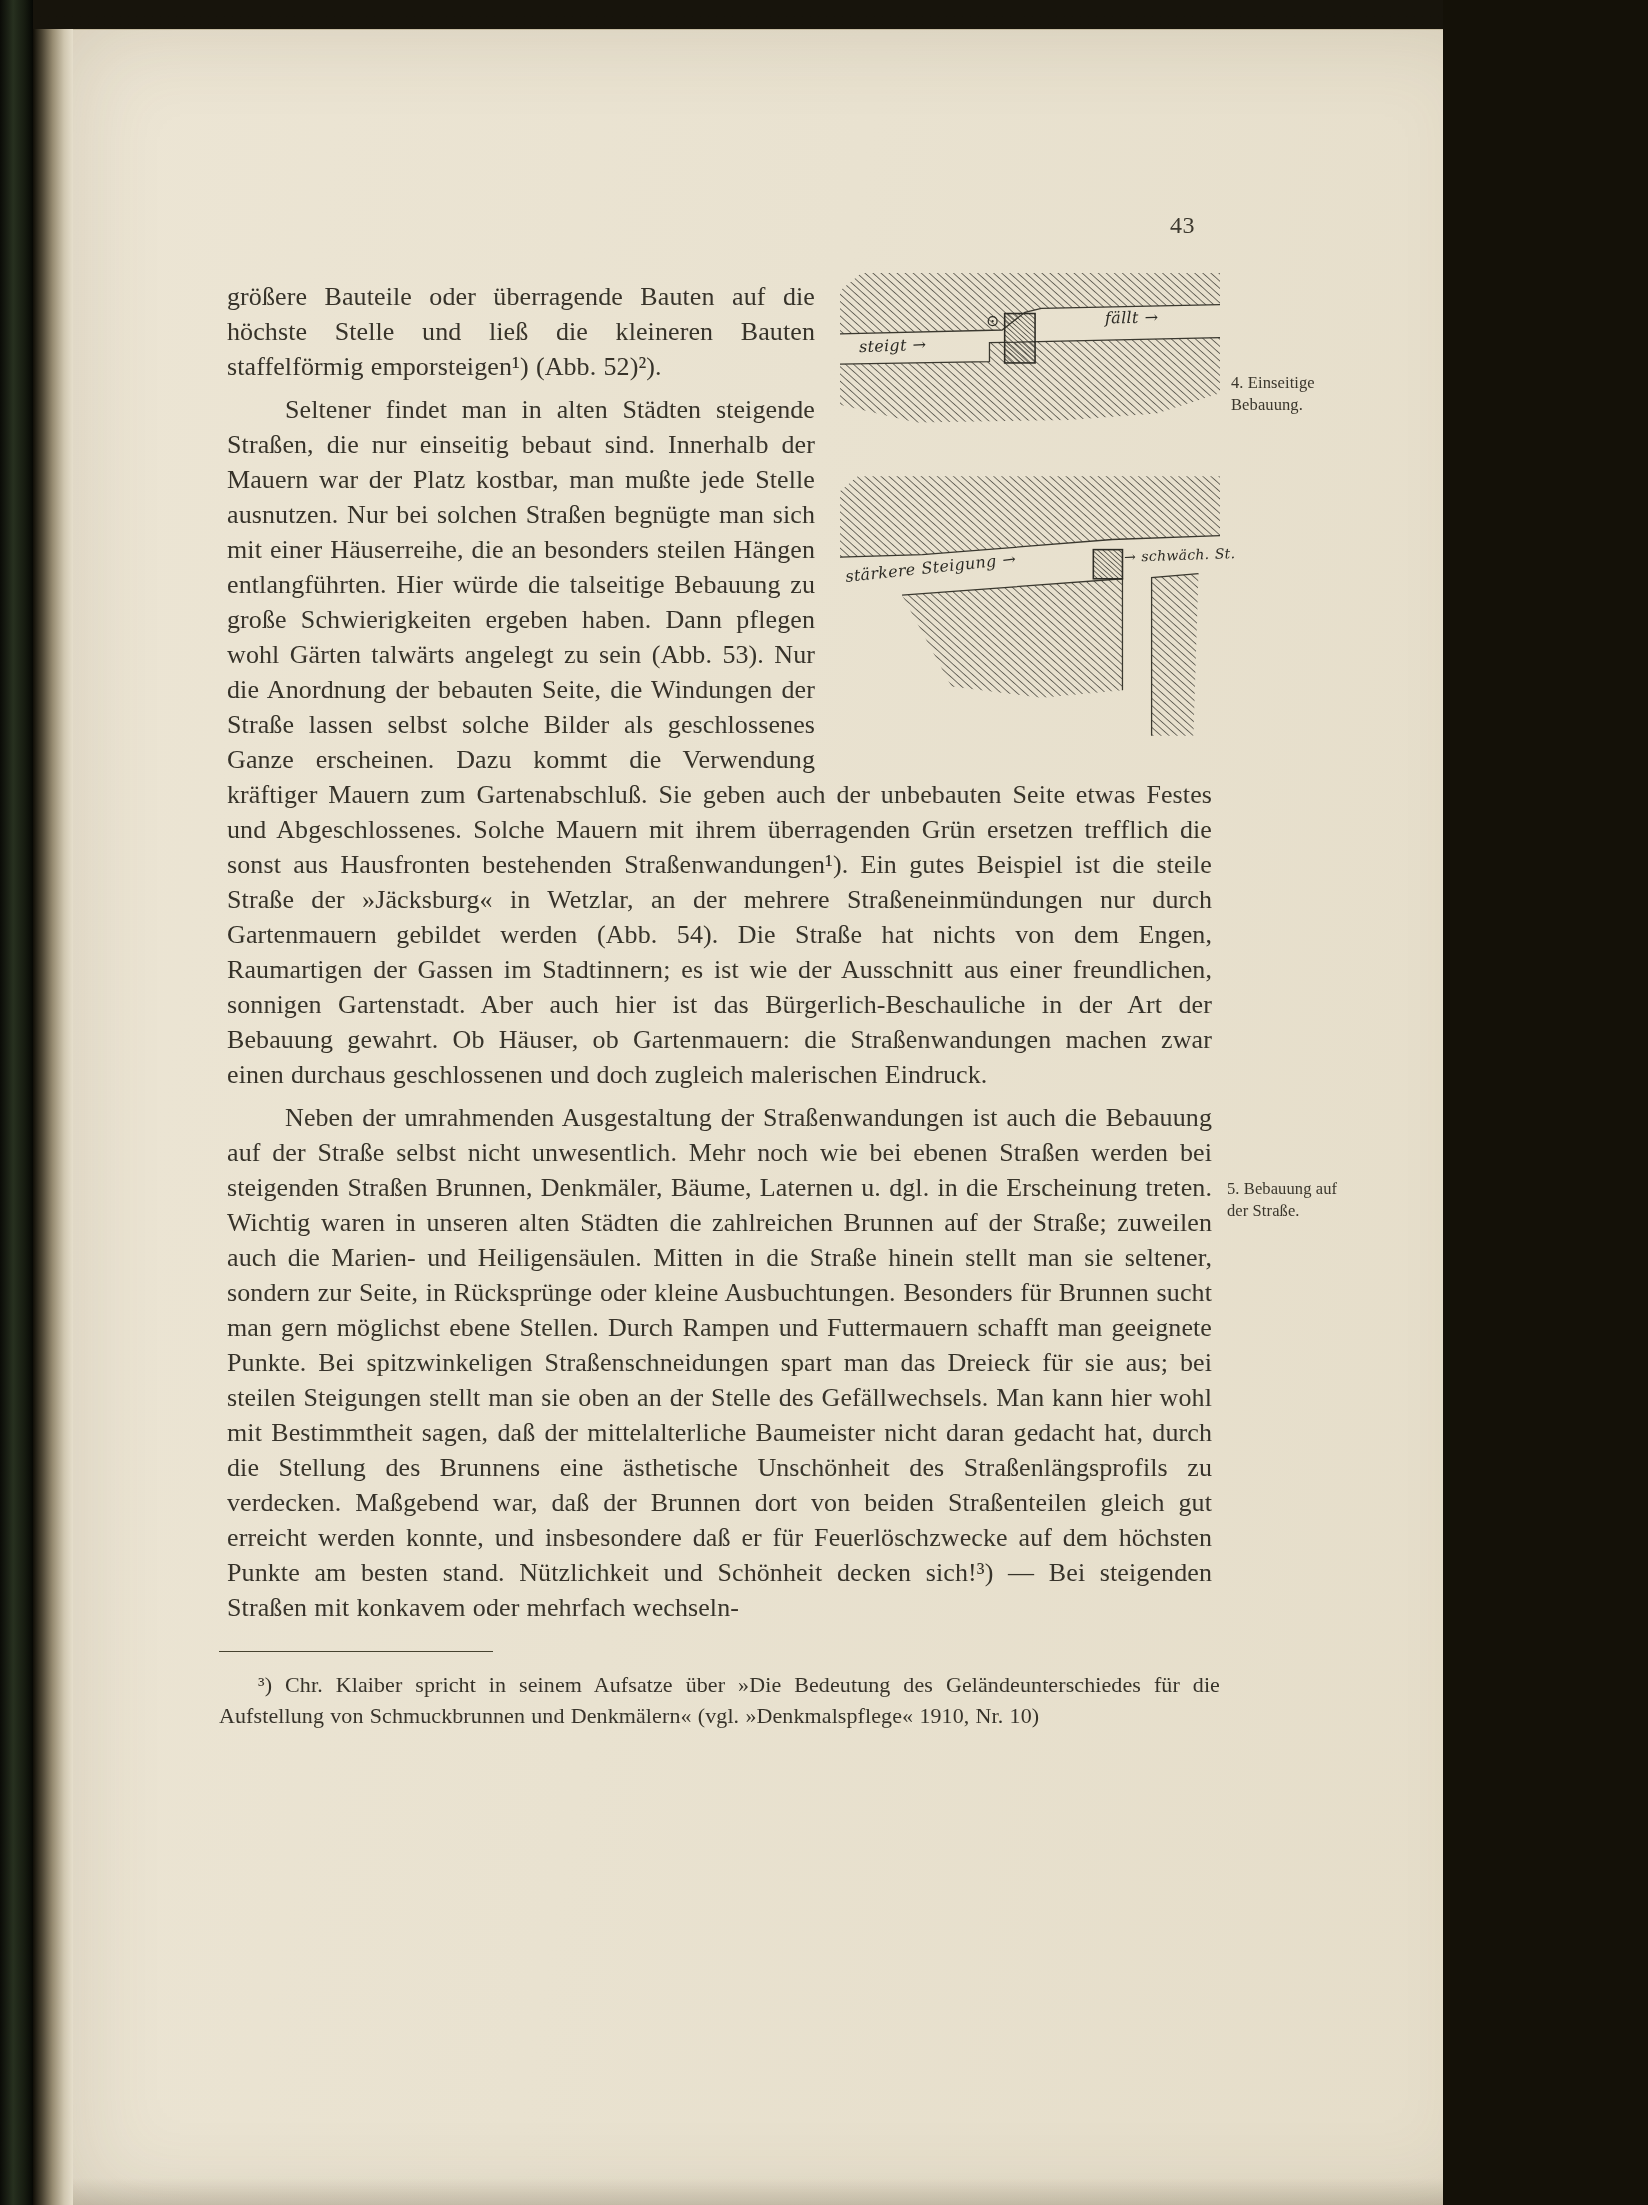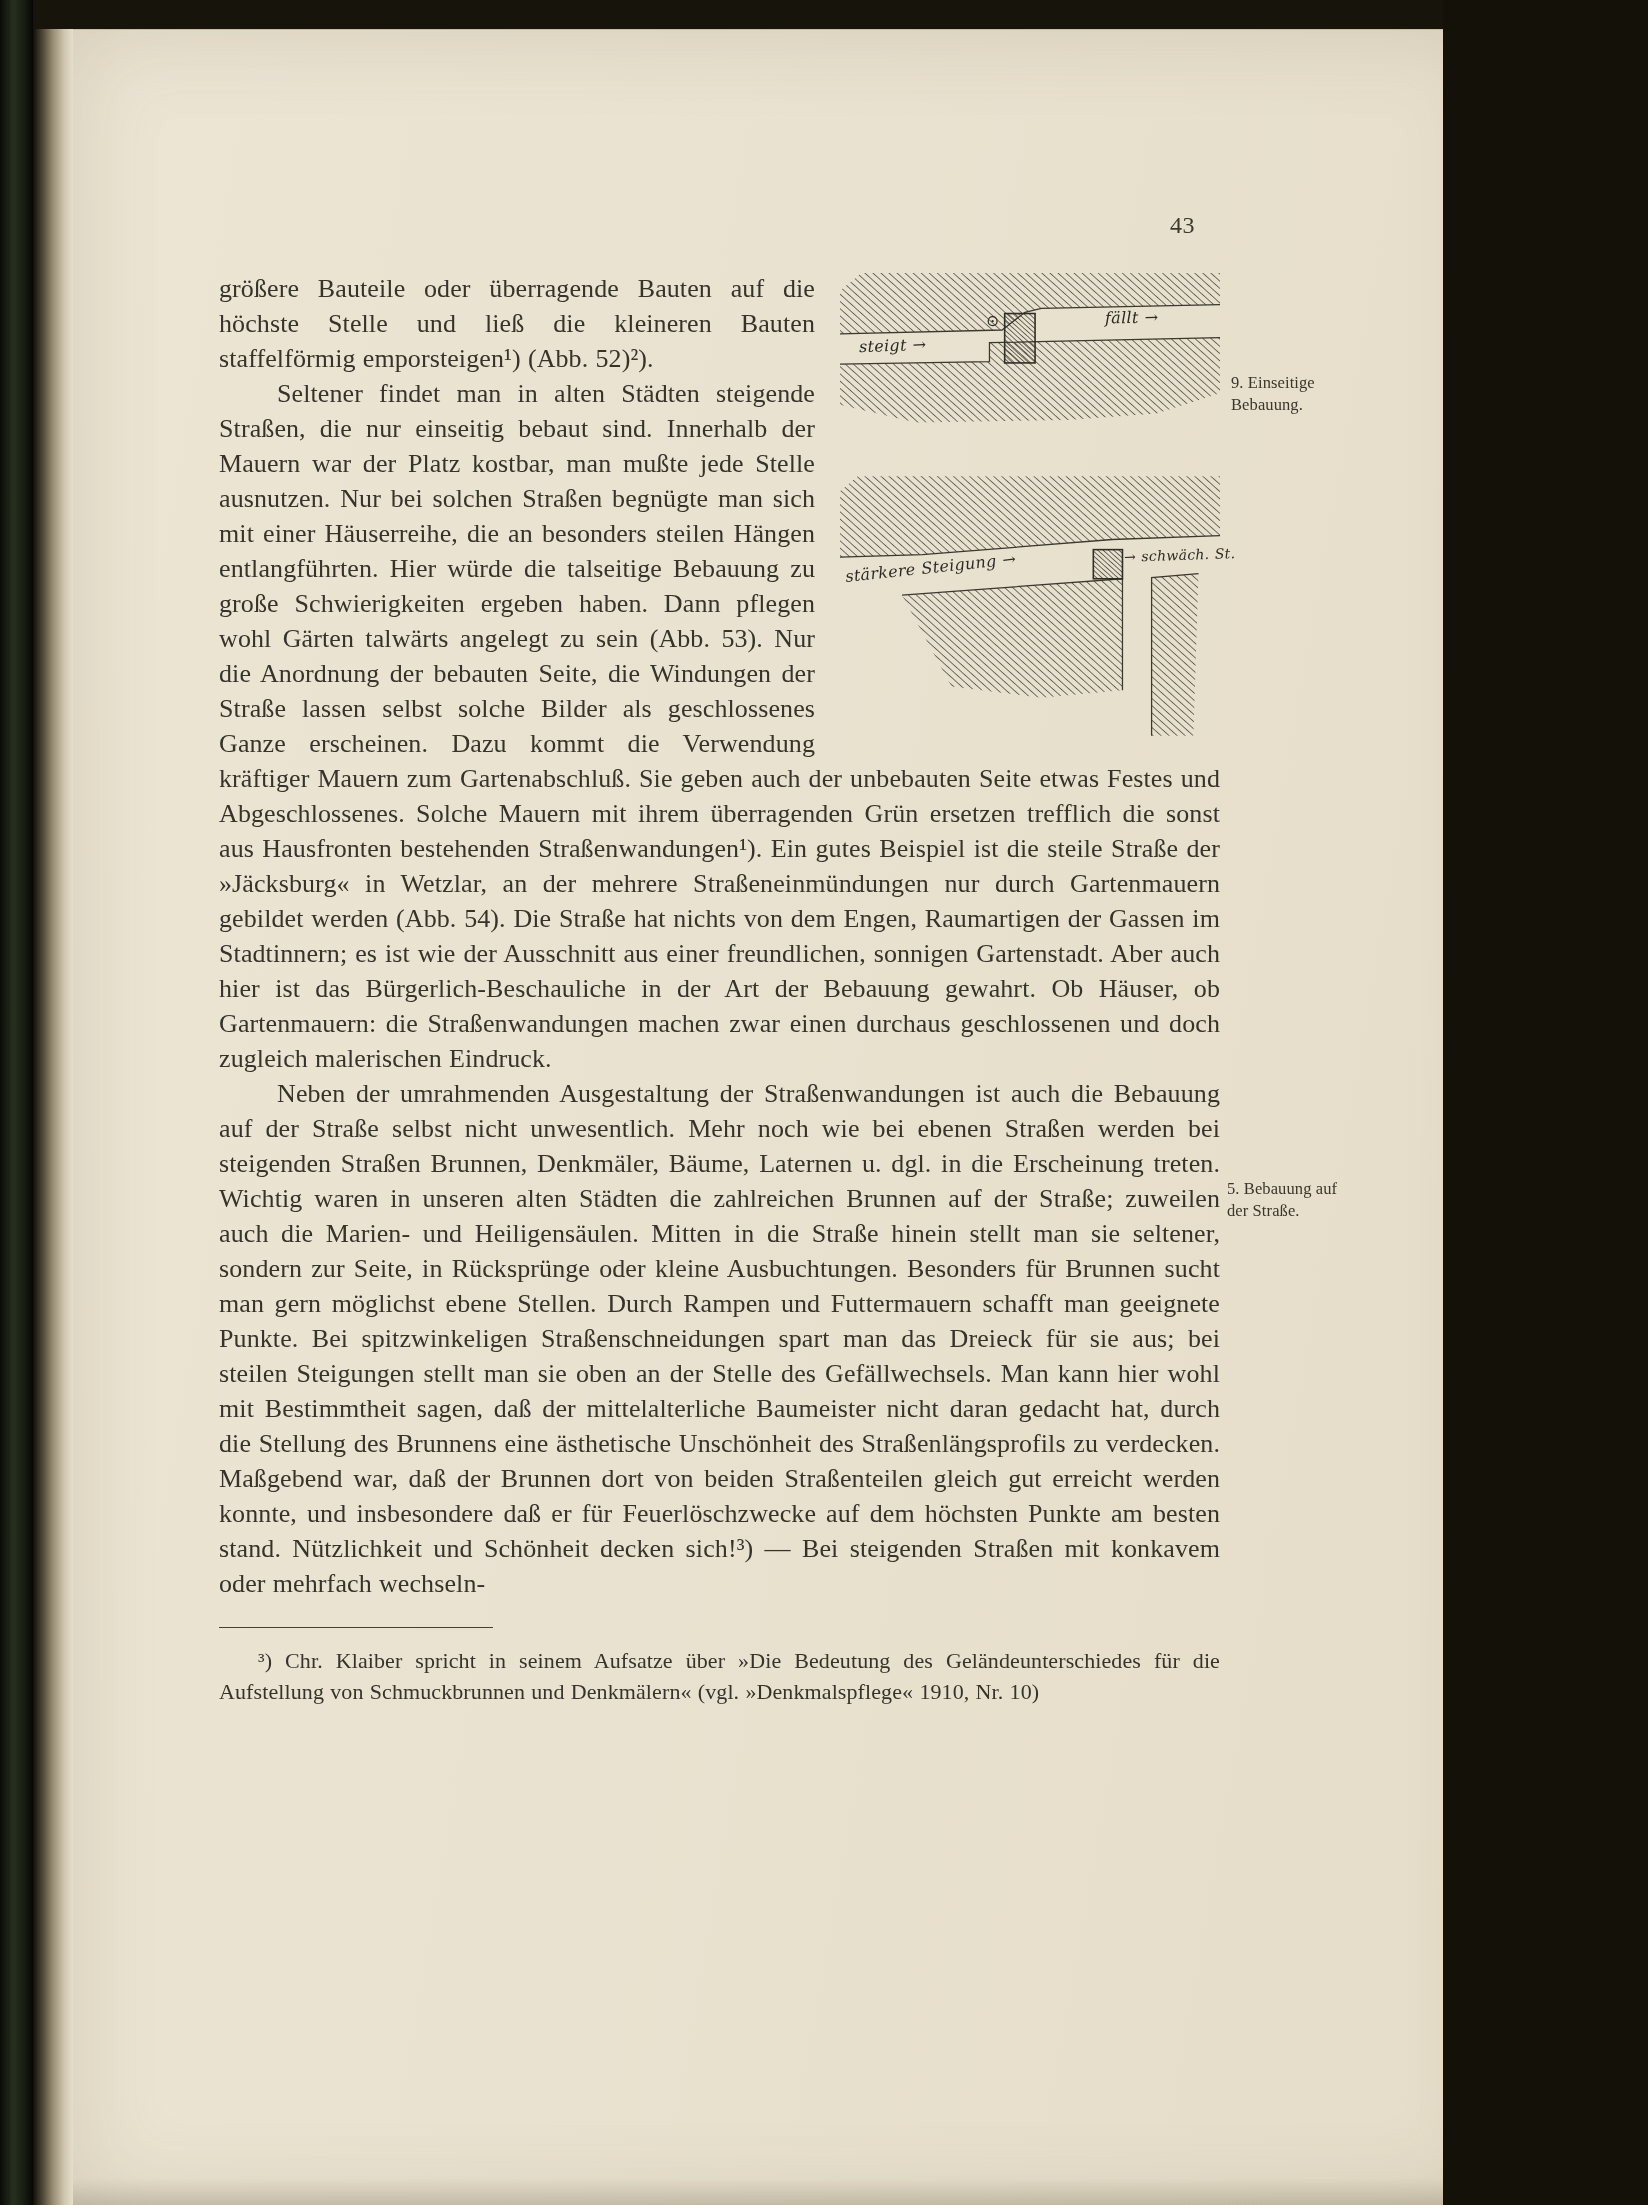--- a/index.html
+++ b/index.html
@@ -49,21 +49,21 @@
   
   .page-number{
     position:absolute;left:1097px;top:182px;width:57px;
     font-size:24px;color:#3d392f;letter-spacing:0.6px;
   }
   .content{
     position:absolute;left:146px;top:241px;width:1001px;
     color:#37332a;font-size:26px;line-height:35px;
     text-align:justify;letter-spacing:0.1px;word-spacing:0.6px;
   }
-  .para{margin:0;}
+  .para{margin:8px;}
   .para.indent{text-indent:58px;}
   .figure-block{
     float:right;width:380px;margin:2.5px 0 14px 25px;
   }
   .fig{position:relative;width:380px;}
   .fig1{height:171px;}
   .fig2{height:260px;margin-top:32px;}
   .fig svg{display:block;}
   .figlabel{
     position:absolute;font-family:"DejaVu Serif", serif;font-style:italic;
@@ -152,21 +152,21 @@
       <p class="para indent">Seltener findet man in alten Städten steigende Straßen, die nur einseitig bebaut sind. Innerhalb der Mauern war der Platz kostbar, man mußte jede Stelle ausnutzen. Nur bei solchen Straßen begnügte man sich mit einer Häuserreihe, die an besonders steilen Hängen entlangführten. Hier würde die talseitige Bebauung zu große Schwierigkeiten ergeben haben. Dann pflegen wohl Gärten talwärts angelegt zu sein (Abb. 53). Nur die Anordnung der bebauten Seite, die Windungen der Straße lassen selbst solche Bilder als geschlossenes Ganze erscheinen. Dazu kommt die Verwendung kräftiger Mauern zum Gartenabschluß. Sie geben auch der unbebauten Seite etwas Festes und Abgeschlossenes. Solche Mauern mit ihrem überragenden Grün ersetzen trefflich die sonst aus Hausfronten bestehenden Straßenwandungen¹). Ein gutes Beispiel ist die steile Straße der »Jäcksburg« in Wetzlar, an der mehrere Straßeneinmündungen nur durch Gartenmauern gebildet werden (Abb. 54). Die Straße hat nichts von dem Engen, Raumartigen der Gassen im Stadtinnern; es ist wie der Ausschnitt aus einer freundlichen, sonnigen Gartenstadt. Aber auch hier ist das Bürgerlich-Beschauliche in der Art der Bebauung gewahrt. Ob Häuser, ob Gartenmauern: die Straßenwandungen machen zwar einen durchaus geschlossenen und doch zugleich malerischen Eindruck.</p>
       <p class="para indent">Neben der umrahmenden Ausgestaltung der Straßenwandungen ist auch die Bebauung auf der Straße selbst nicht unwesentlich. Mehr noch wie bei ebenen Straßen werden bei steigenden Straßen Brunnen, Denkmäler, Bäume, Laternen u. dgl. in die Erscheinung treten. Wichtig waren in unseren alten Städten die zahlreichen Brunnen auf der Straße; zuweilen auch die Marien- und Heiligensäulen. Mitten in die Straße hinein stellt man sie seltener, sondern zur Seite, in Rücksprünge oder kleine Ausbuchtungen. Besonders für Brunnen sucht man gern möglichst ebene Stellen. Durch Rampen und Futtermauern schafft man geeignete Punkte. Bei spitzwinkeligen Straßenschneidungen spart man das Dreieck für sie aus; bei steilen Steigungen stellt man sie oben an der Stelle des Gefällwechsels. Man kann hier wohl mit Bestimmtheit sagen, daß der mittelalterliche Baumeister nicht daran gedacht hat, durch die Stellung des Brunnens eine ästhetische Unschönheit des Straßenlängsprofils zu verdecken. Maßgebend war, daß der Brunnen dort von beiden Straßenteilen gleich gut erreicht werden konnte, und insbesondere daß er für Feuerlöschzwecke auf dem höchsten Punkte am besten stand. Nützlichkeit und Schönheit decken sich!³) — Bei steigenden Straßen mit konkavem oder mehrfach wechseln-</p>
 
       <div class="footer-area">
         <div class="footnote-rule"></div>
         <p class="footnote">³) Chr. Klaiber spricht in seinem Aufsatze über »Die Bedeutung des Geländeunterschiedes für die Aufstellung von Schmuckbrunnen und Denkmälern« (vgl. »Denkmalspflege« 1910, Nr. 10)</p>
       </div>
 
     </div>
 
-    <div class="margin-note mn-4">9. Einseitige Bebauung.</div>
+    <div class="margin-note mn-4">4. Einseitige Bebauung.</div>
     <div class="margin-note mn-5">5. Bebauung auf der Straße.</div>
 
   </div>
 
   <div class="page-edges"></div>
   <div class="cover-corner"></div>
 
 </div>
 
 

